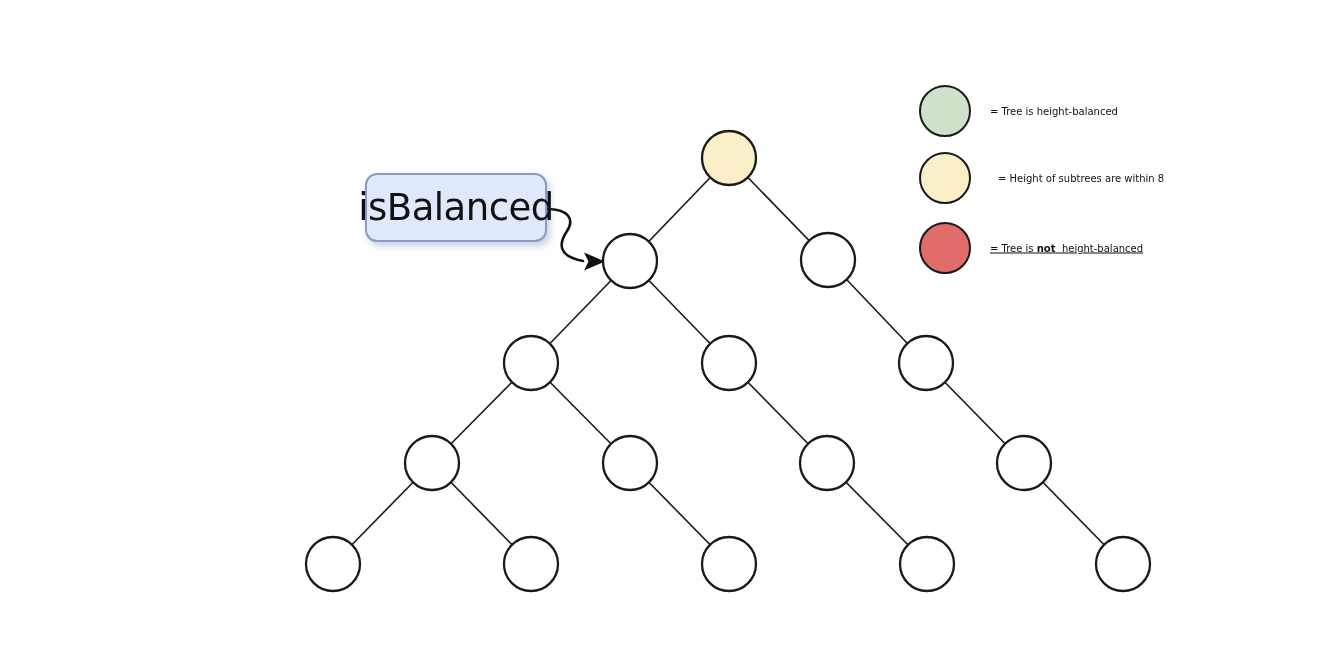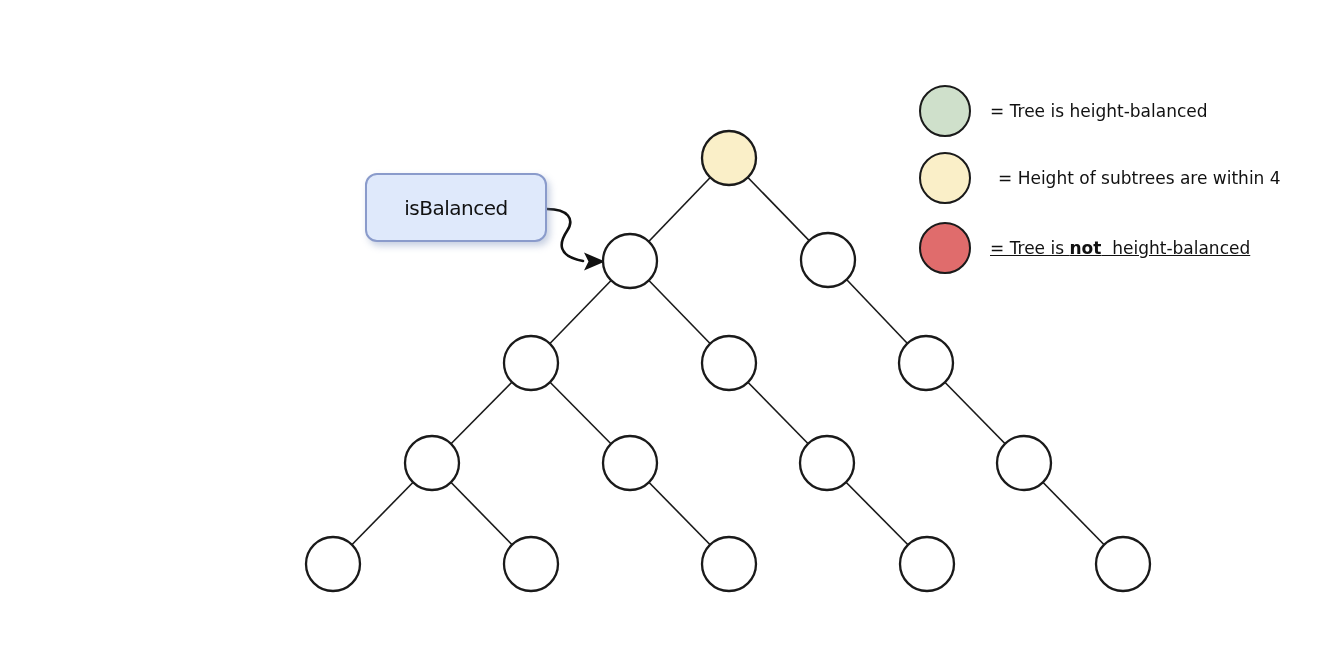--- a/index.html
+++ b/index.html
@@ -14,36 +14,36 @@
   #tree-svg { position: absolute; left: 0; top: 0; }
   .callout {
     position: absolute;
     display: flex;
     align-items: center;
     justify-content: center;
     border-radius: 12px;
     border-style: solid;
     border-width: 2px;
     box-shadow: 3px 4px 7px rgba(130, 150, 190, 0.45);
-    font-size: 20px;
+    font-size: 37px;
     letter-spacing: -0.5px;
     color: #111111;
     box-sizing: border-box;
   }
   .legend-circle {
     position: absolute;
     border-radius: 50%;
     box-sizing: border-box;
     border-style: solid;
     border-width: 2.2px;
   }
   .legend-text {
     position: absolute;
     transform: translateY(-50%);
-    font-size: 17px;
+    font-size: 10px;
     color: #111111;
     white-space: pre;
   }
   .legend-text b { font-weight: bold; }
 </style>
 </head>
 <body>
 
 <div class="stage">
   <svg id="tree-svg" width="1333" height="659" viewBox="0 0 1333 659">
@@ -79,17 +79,17 @@
       <circle cx="927" cy="564" r="27" fill="#ffffff" stroke="#1a1a1a" stroke-width="2.3"></circle>
       <circle cx="1123" cy="564" r="27" fill="#ffffff" stroke="#1a1a1a" stroke-width="2.3"></circle>
     </svg>
   <div class="callout" id="callout-box" style="left: 365px; top: 173px; width: 182px; height: 69px; background: rgb(223, 233, 251); border-color: rgb(138, 155, 203); color: rgb(17, 17, 17);">
     <span>isBalanced</span>
   </div>
   <div id="legend">
       <div class="legend-circle" style="left: 919px; top: 85px; width: 52px; height: 52px; background: rgb(207, 224, 203); border-color: rgb(26, 26, 26);"></div>
       <span class="legend-text" style="left: 990px; top: 111px; color: rgb(17, 17, 17);"><span>= Tree is height-balanced</span></span>
       <div class="legend-circle" style="left: 919px; top: 152px; width: 52px; height: 52px; background: rgb(250, 239, 200); border-color: rgb(26, 26, 26);"></div>
-      <span class="legend-text" style="left: 998px; top: 178px; color: rgb(17, 17, 17);"><span>= Height of subtrees are within 4</span></span>
+      <span class="legend-text" style="left: 998px; top: 178px; color: rgb(17, 17, 17);"><span>= Height of subtrees are within 8</span></span>
       <div class="legend-circle" style="left: 919px; top: 222px; width: 52px; height: 52px; background: rgb(224, 108, 108); border-color: rgb(26, 26, 26);"></div>
       <span class="legend-text" style="left: 990px; top: 248px; color: rgb(17, 17, 17); text-decoration: underline;"><span>= Tree is </span><b>not</b><span>  height-balanced</span></span>
     </div>
 </div>
 
 </body></html>

